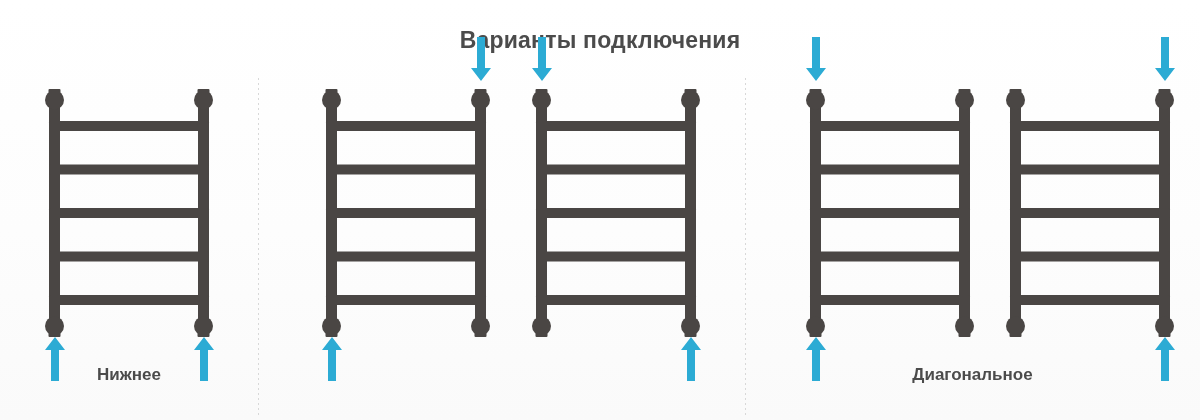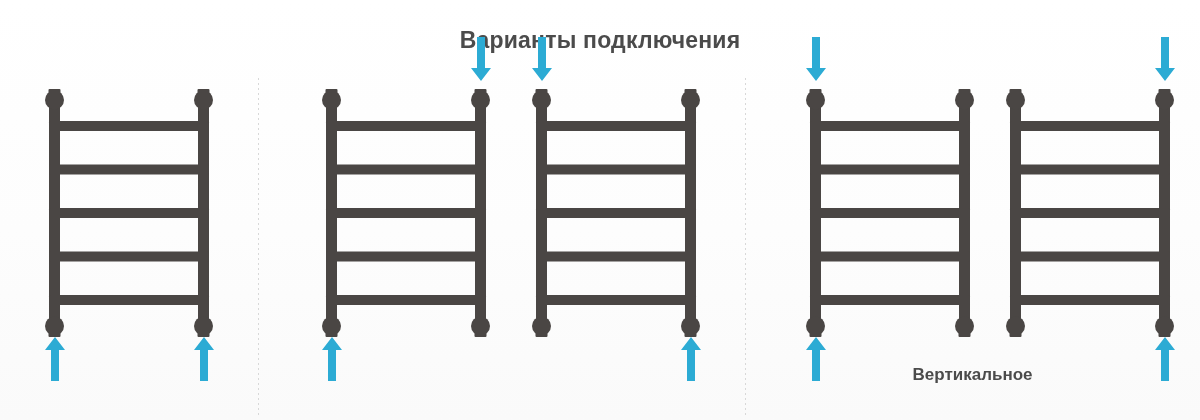--- a/index.html
+++ b/index.html
@@ -118,20 +118,21 @@
             <svg width="22" height="46" viewBox="0 0 22 46" xmlns="http://www.w3.org/2000/svg">
       <path d="M11 1 L21 14 L15 14 L15 45 L7 45 L7 14 L1 14 Z" fill="#2cabd4"></path>
     </svg>
           </div>
           <div class="arrow" style="left: 153.5px; top: 258px;">
             <svg width="22" height="46" viewBox="0 0 22 46" xmlns="http://www.w3.org/2000/svg">
       <path d="M11 1 L21 14 L15 14 L15 45 L7 45 L7 14 L1 14 Z" fill="#2cabd4"></path>
     </svg>
           </div>
         </div>
+        <div class="panel-label">Нижнее</div>
       </div>
       <div class="panel" style="left: 258px; width: 487px;">
         <div class="radiator" style="left: 58px;">
           <svg class="rad-svg" width="180" height="270" viewBox="0 0 180 270" xmlns="http://www.w3.org/2000/svg">
     <rect x="10" y="18" width="11" height="234" fill="#4a4644"></rect>
     <rect x="159" y="18" width="11" height="234" fill="#4a4644"></rect>
     <rect x="10" y="43.0" width="160" height="10" rx="1.5" fill="#4a4644"></rect>
             <rect x="10" y="86.5" width="160" height="10" rx="1.5" fill="#4a4644"></rect>
             <rect x="10" y="130.0" width="160" height="10" rx="1.5" fill="#4a4644"></rect>
             <rect x="10" y="173.5" width="160" height="10" rx="1.5" fill="#4a4644"></rect>
@@ -238,17 +239,17 @@
             <svg width="22" height="46" viewBox="0 0 22 46" xmlns="http://www.w3.org/2000/svg">
     <path d="M11 45 L21 32 L15 32 L15 1 L7 1 L7 32 L1 32 Z" fill="#2cabd4"></path>
   </svg>
           </div>
           <div class="arrow" style="left: 153.5px; top: 258px;">
             <svg width="22" height="46" viewBox="0 0 22 46" xmlns="http://www.w3.org/2000/svg">
       <path d="M11 1 L21 14 L15 14 L15 45 L7 45 L7 14 L1 14 Z" fill="#2cabd4"></path>
     </svg>
           </div>
         </div>
-        <div class="panel-label">Вертикальное</div>
+        <div class="panel-label">Диагональное</div>
       </div>
     </div>
 
 </div>
 
 </body></html>

